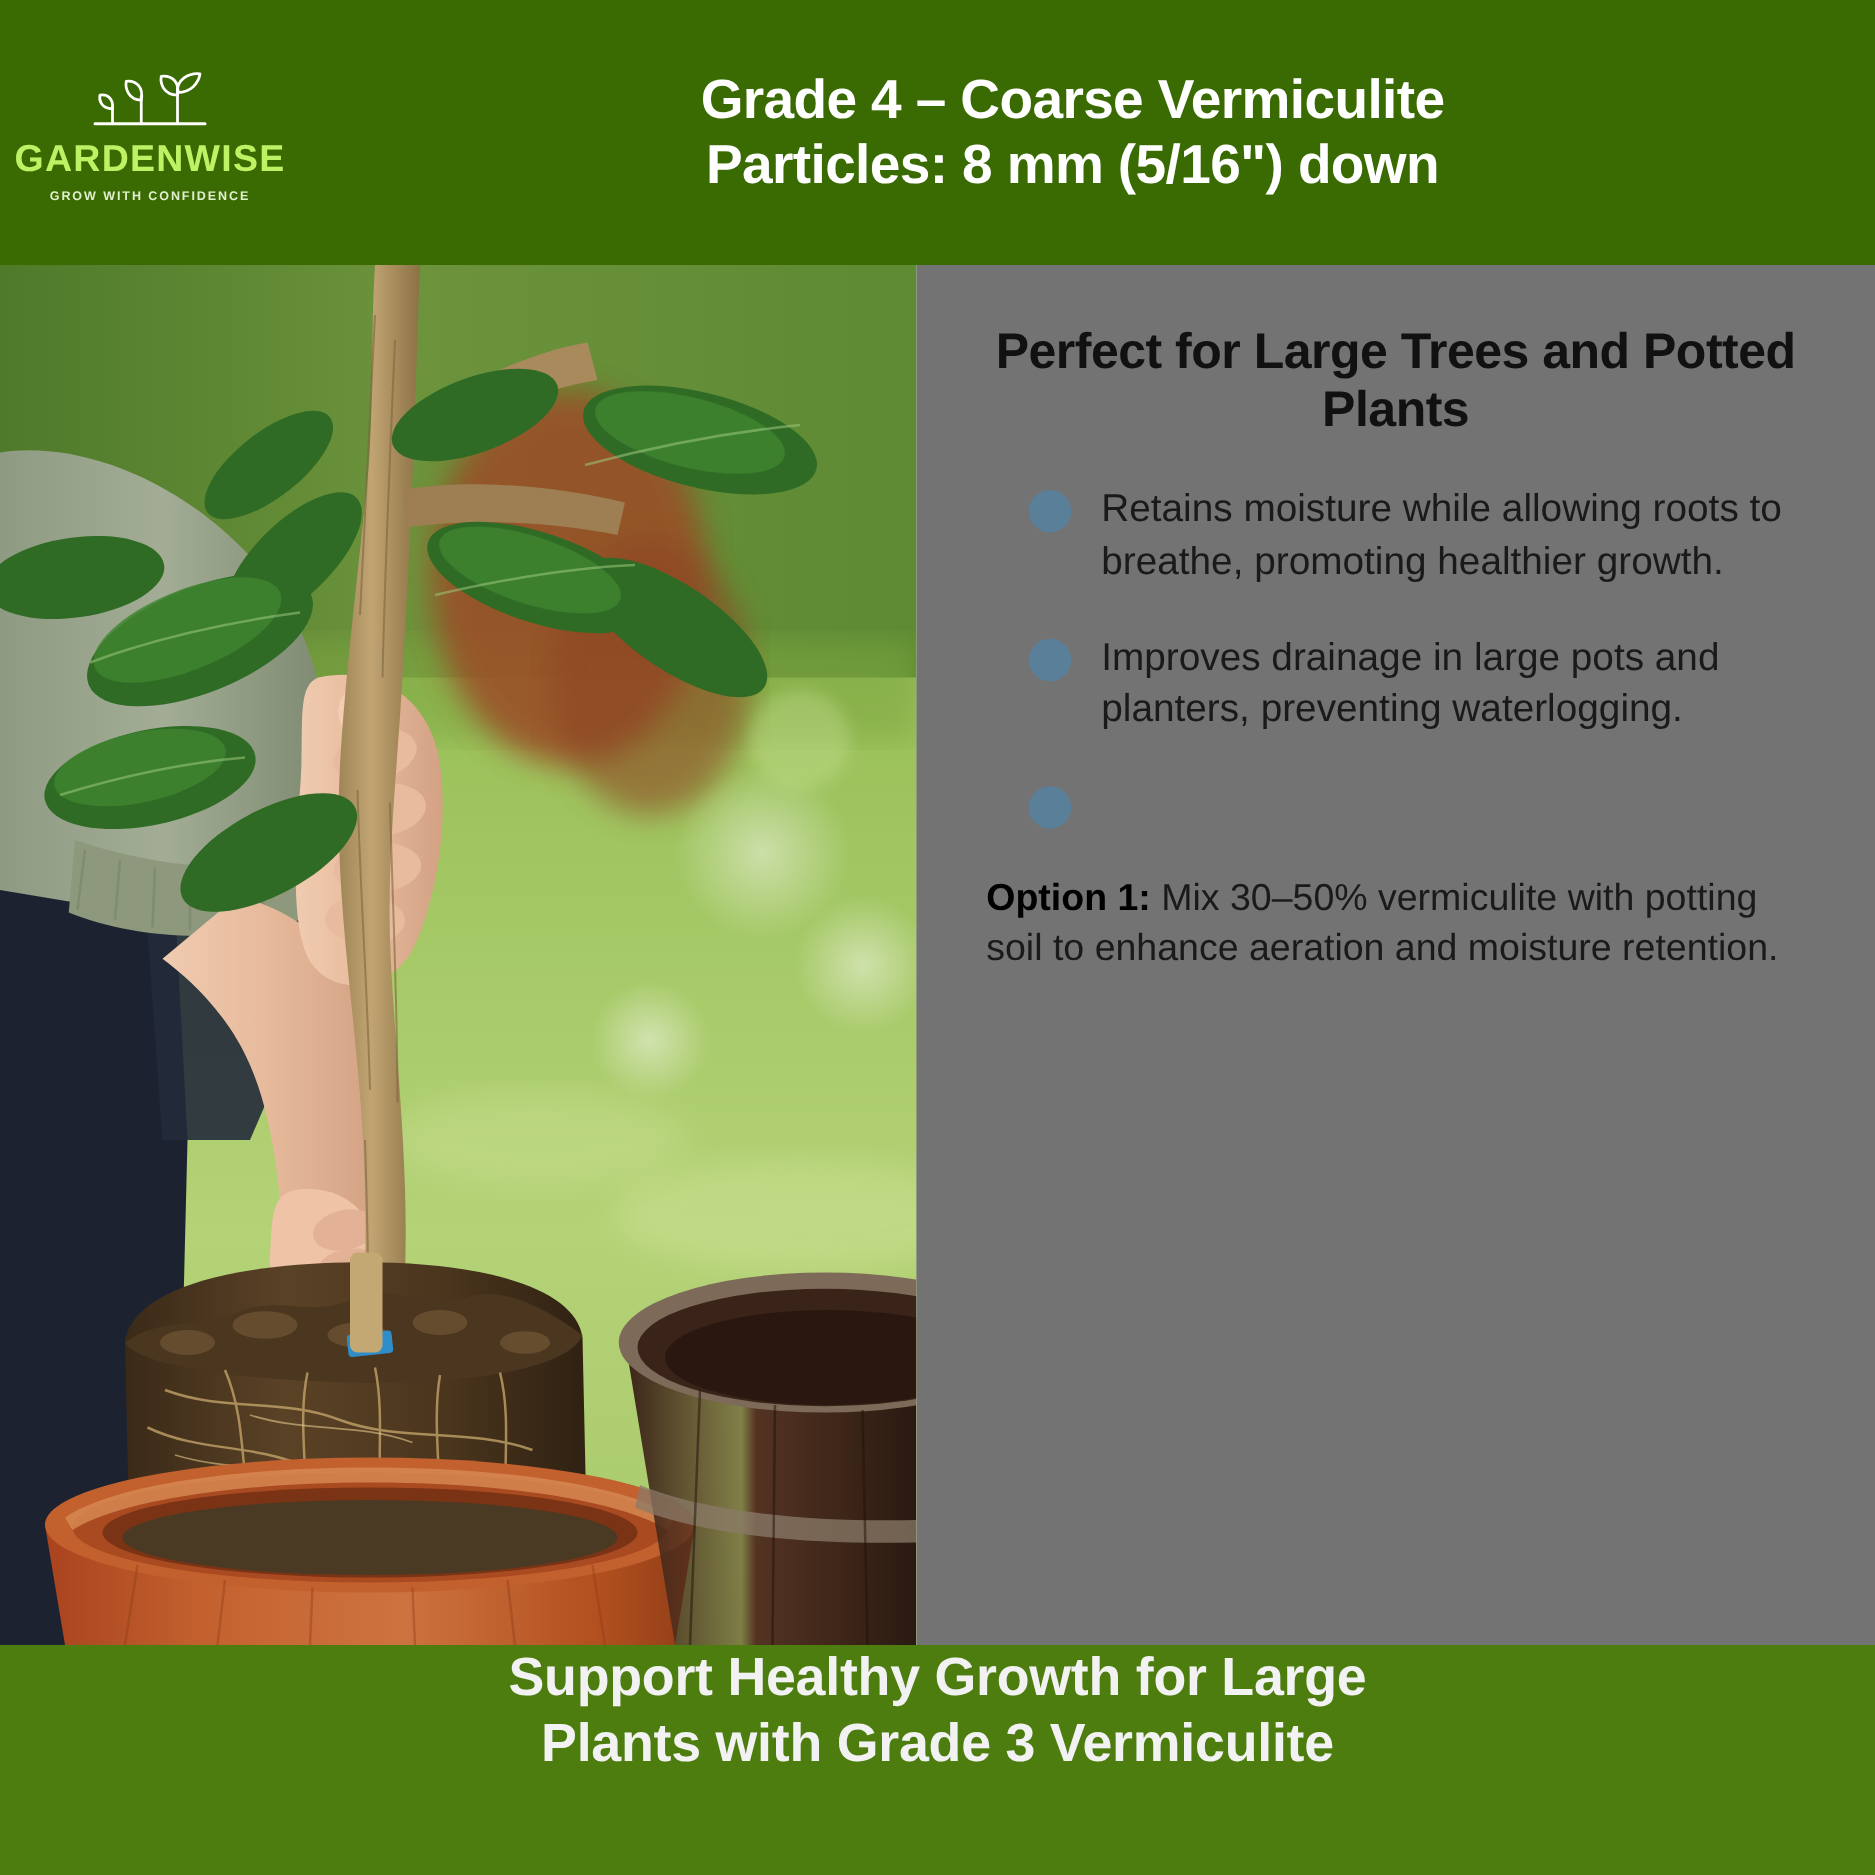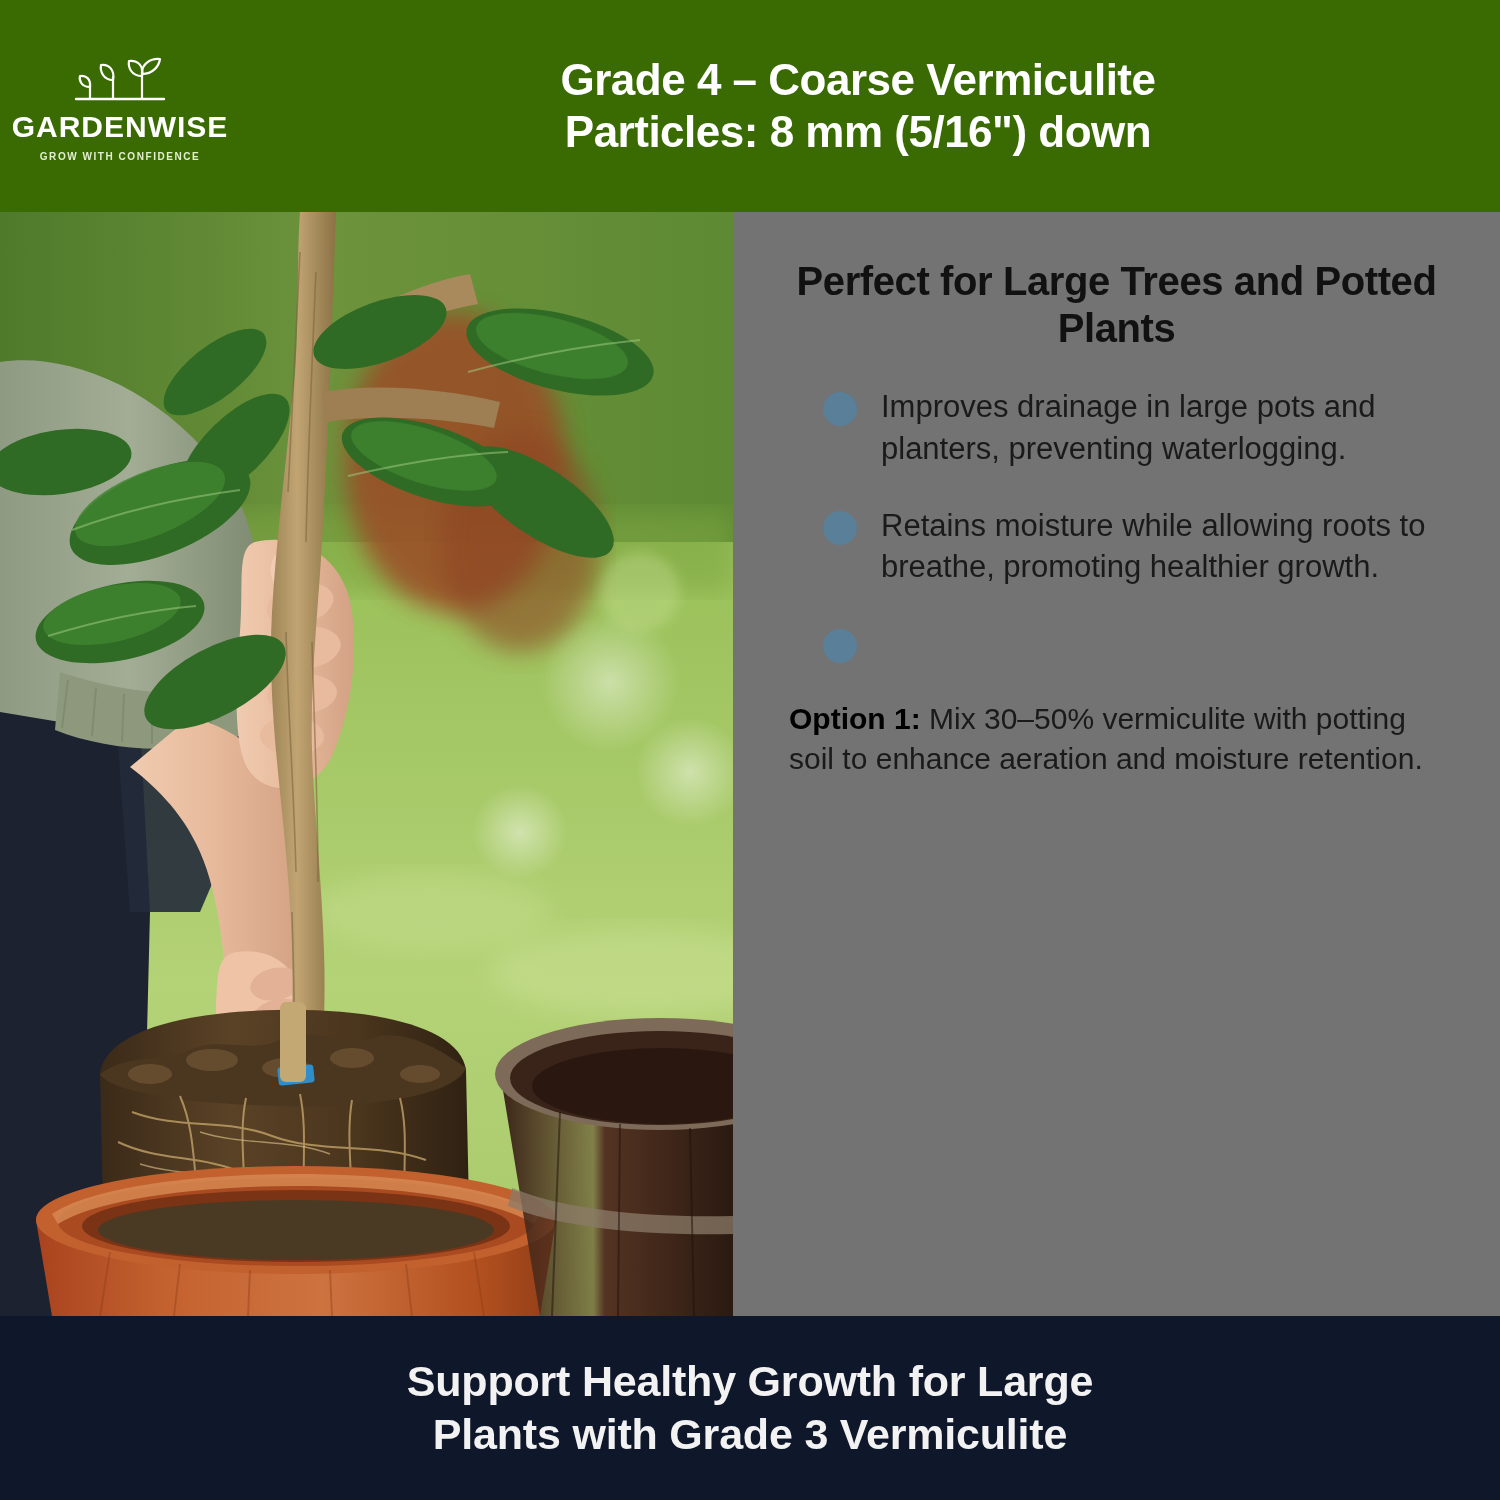--- a/index.html
+++ b/index.html
@@ -25,21 +25,21 @@
     overflow:hidden;
   }
   .brand{
     width:240px;flex:0 0 240px;
     display:flex;flex-direction:column;
     align-items:center;justify-content:center;
     padding-top:4px;
   }
   .brand-mark{display:block;}
   .brand-name{
-    color:#ffffff;
+    color:#bef264;
     font-size:30px;
     font-weight:700;
     letter-spacing:1.0px;
     line-height:1;
     margin-top:2px;
     white-space:nowrap;
   }
   .brand-tag{
     color:#e2efcf;
     font-size:10px;
@@ -122,22 +122,22 @@
     font-size:30px;
     line-height:1.34;
     color:#1a1a1a;
     margin:0 0 26px 12px;
   }
   .option b{font-weight:700;color:#000000;}
 
   
   .footer{
     height:184px;flex:0 0 184px;
-    background:#0f172a;
-    display:flex;align-items:center;justify-content:center;
+    background:#4d7c0f;
+    display:flex;justify-content:center;
   }
   .footer-text{
     color:#f2f2f2;
     font-size:43px;
     font-weight:700;
     line-height:1.24;
     text-align:center;
     letter-spacing:-0.2px;
   }
   .footer-text .l2{display:block;}
@@ -407,25 +407,25 @@
       </svg>
     </div>
 
     <div class="panel">
 
       <h2 class="panel-heading">Perfect for Large Trees and Potted Plants</h2>
 
       <ul class="bullets">
         <li class="bullet">
           <span class="dot"></span>
-          <span class="bullet-text">Improves drainage in large pots and planters, preventing waterlogging.</span>
+          <span class="bullet-text">Retains moisture while allowing roots to breathe, promoting healthier growth.</span>
         </li>
         <li class="bullet">
           <span class="dot"></span>
-          <span class="bullet-text">Retains moisture while allowing roots to breathe, promoting healthier growth.</span>
+          <span class="bullet-text">Improves drainage in large pots and planters, preventing waterlogging.</span>
         </li>
         <li class="bullet">
           <span class="dot"></span>
         </li>
       </ul>
 
 
       <p class="option">
         <b>Option 1:</b><span> Mix 30–50% vermiculite with potting soil to enhance aeration and moisture retention.</span>
       </p>

